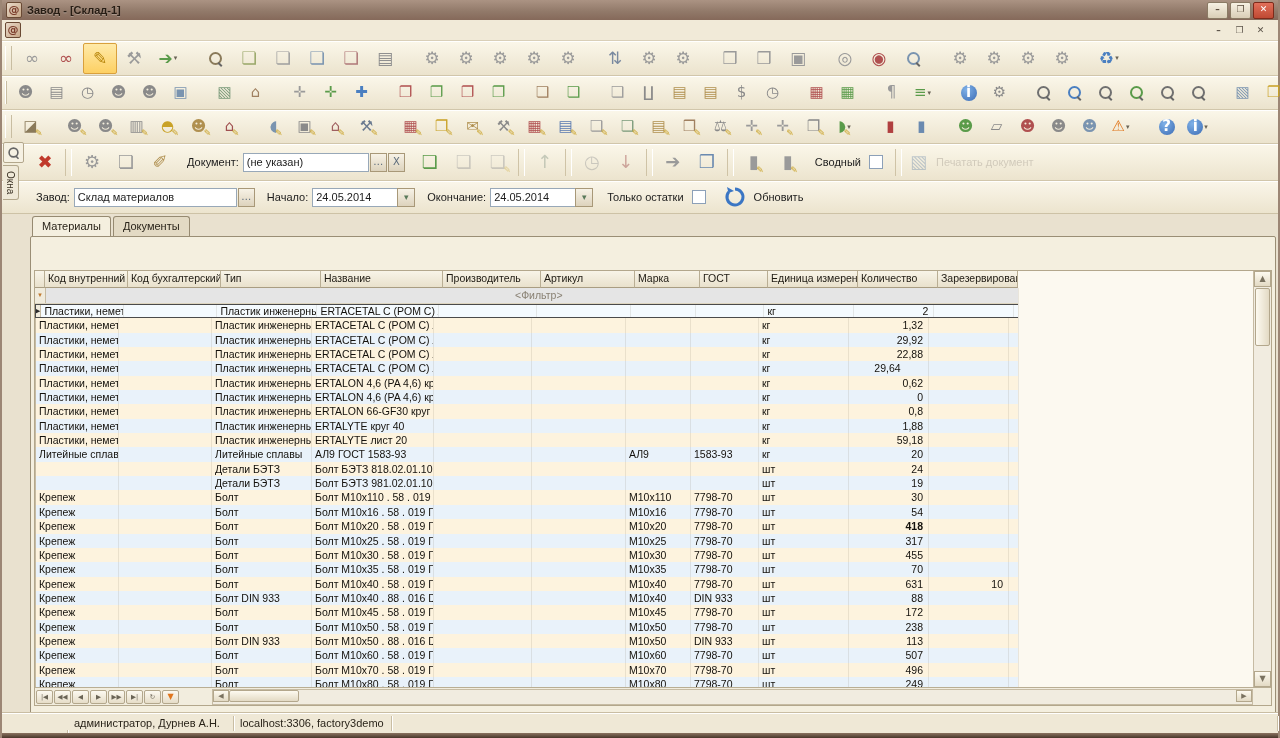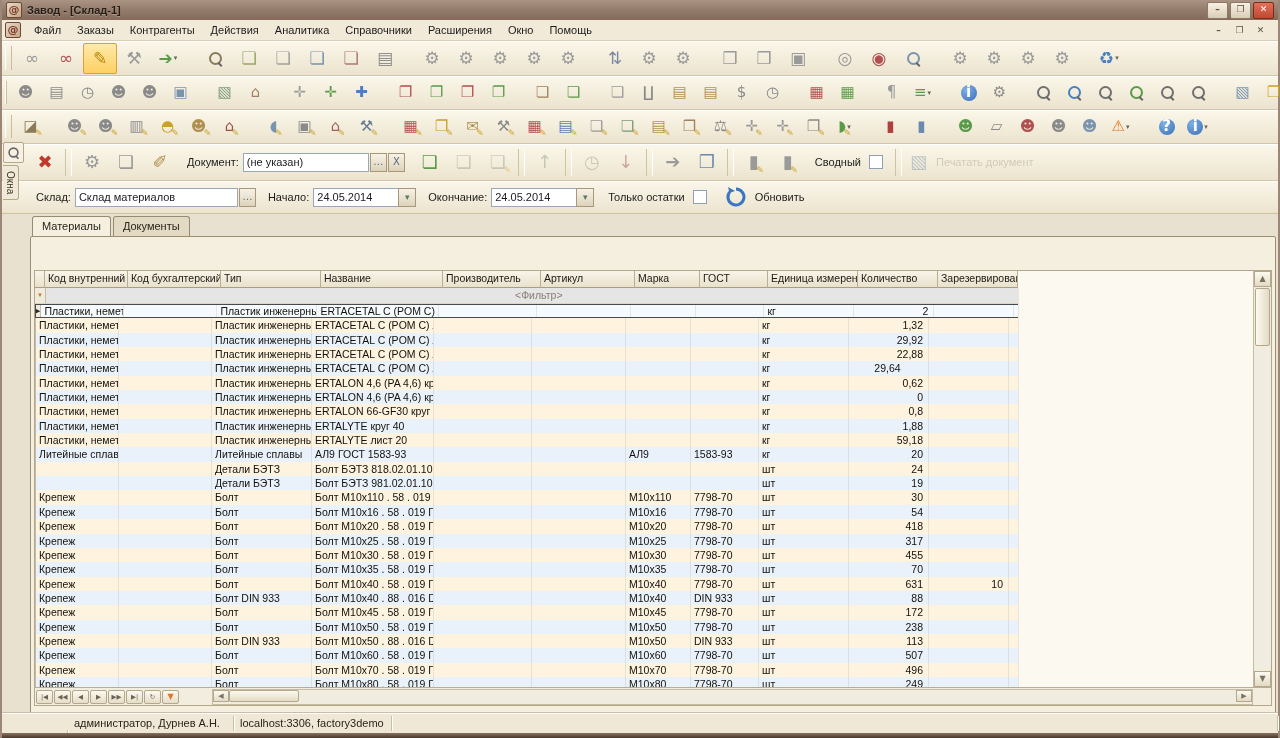--- a/index.html
+++ b/index.html
@@ -104,31 +104,20 @@
     <div id="title-text">Завод - [Склад-1]</div>
     <div id="title-controls">
       <div class="tctl">–</div>
       <div class="tctl">❐</div>
       <div class="tctl close">✕</div>
     </div>
   </div>
 
   <div id="menubar">
     <div class="app-ico">@</div>
-    <div id="menu-items" style="display:flex;">
-        <div class="menu-item">Файл</div>
-        <div class="menu-item">Заказы</div>
-        <div class="menu-item">Контрагенты</div>
-        <div class="menu-item">Действия</div>
-        <div class="menu-item">Аналитика</div>
-        <div class="menu-item">Справочники</div>
-        <div class="menu-item">Расширения</div>
-        <div class="menu-item">Окно</div>
-        <div class="menu-item">Помощь</div>
-      </div>
     <div id="mdi-controls">
       <div class="mdictl">–</div>
       <div class="mdictl">❐</div>
       <div class="mdictl">✕</div>
     </div>
   </div>
 
   <div id="tb1" class="tbrow">
       <div class="grip"></div>
       <span style="display:flex;align-items:center;">
@@ -545,21 +534,21 @@
   </div>
 
   <div id="okna-tab">
     <div id="okna-btn">
         <span class="cssmag"></span>
       </div>
     <div id="okna-label">Окна</div>
   </div>
 
   <div id="filterbar">
-    <span class="fldlabel">Склад:</span>
+    <span class="fldlabel">Завод:</span>
     <span class="txtbox" style="width:155px;">Склад материалов</span>
     <span class="minibtn">…</span>
     <span class="fldlabel" style="margin-left:12px;">Начало:</span>
     <span class="txtbox" style="width:78px;">24.05.2014</span>
     <span class="ddbtn">▾</span>
     <span class="fldlabel" style="margin-left:12px;">Окончание:</span>
     <span class="txtbox" style="width:78px;">24.05.2014</span>
     <span class="ddbtn">▾</span>
     <span class="fldlabel" style="margin-left:14px;">Только остатки</span>
     <span class="chk"></span>
@@ -812,21 +801,21 @@
               <div class="gc ind"></div>
               <div class="gc" style="width: 83px;">Крепеж</div>
               <div class="gc" style="width: 93px;"></div>
               <div class="gc" style="width: 100px;">Болт</div>
               <div class="gc" style="width: 122px;">Болт М10х20 . 58 . 019 ГОСТ 77</div>
               <div class="gc" style="width: 98px;"></div>
               <div class="gc" style="width: 94px;"></div>
               <div class="gc" style="width: 65px;">М10х20</div>
               <div class="gc" style="width: 68px;">7798-70</div>
               <div class="gc" style="width: 90px;">шт</div>
-              <div class="gc num" style="width: 80px;">418</div>
+              <div class="gc num" style="width: 80px; font-weight: bold;">418</div>
               <div class="gc num" style="width: 80px;"></div>
             </div>
             <div class="grow odd">
               <div class="gc ind"></div>
               <div class="gc" style="width: 83px;">Крепеж</div>
               <div class="gc" style="width: 93px;"></div>
               <div class="gc" style="width: 100px;">Болт</div>
               <div class="gc" style="width: 122px;">Болт М10х25 . 58 . 019 ГОСТ 77</div>
               <div class="gc" style="width: 98px;"></div>
               <div class="gc" style="width: 94px;"></div>

